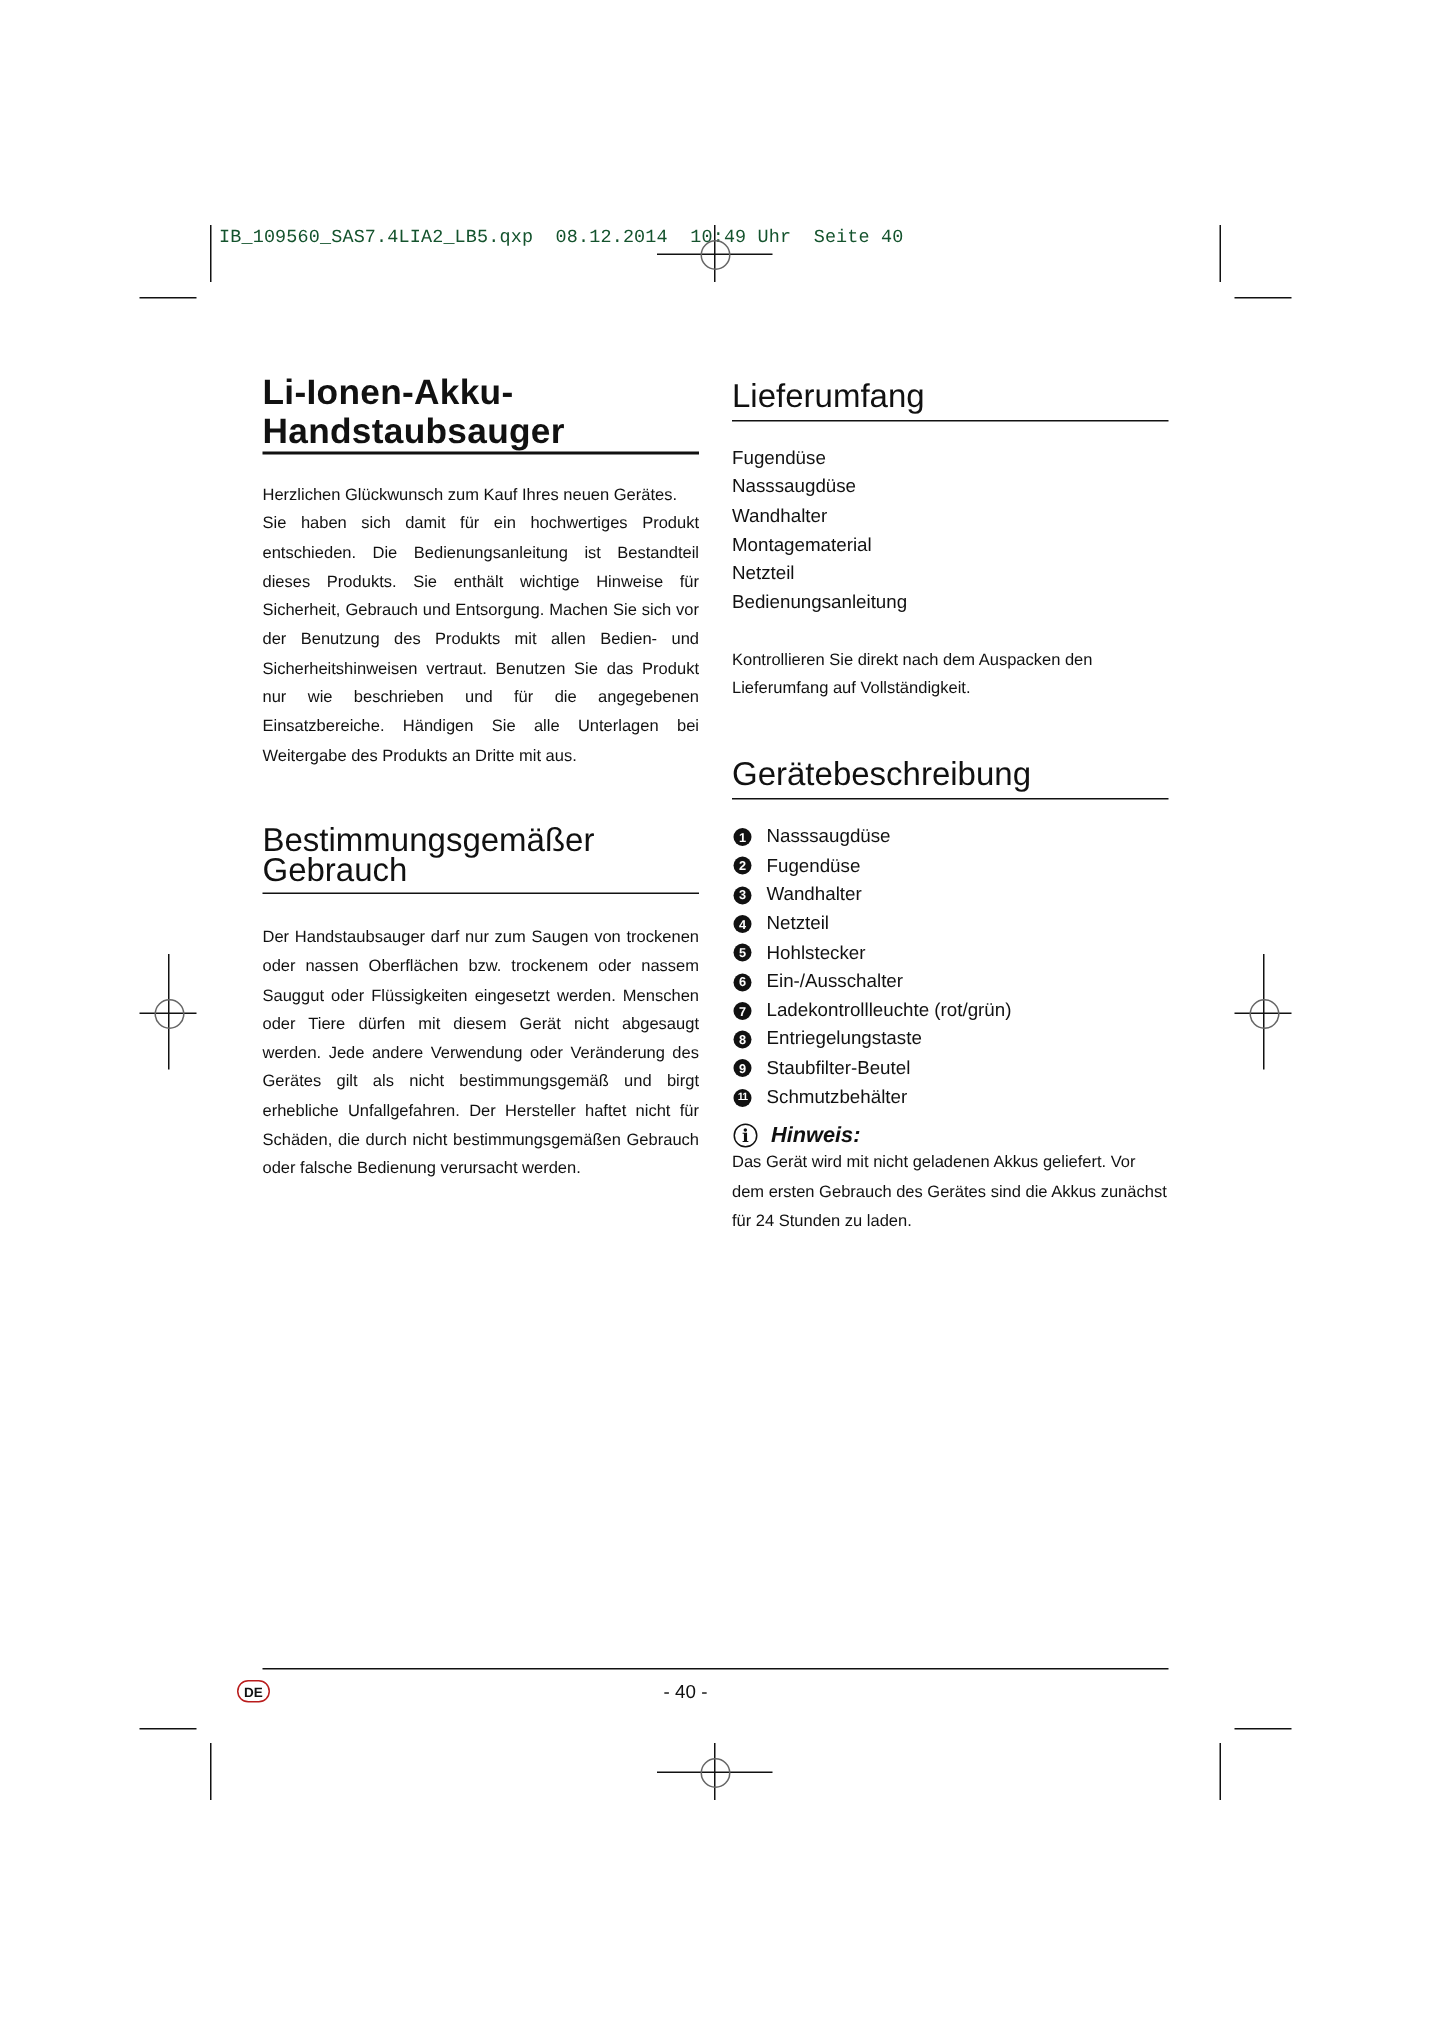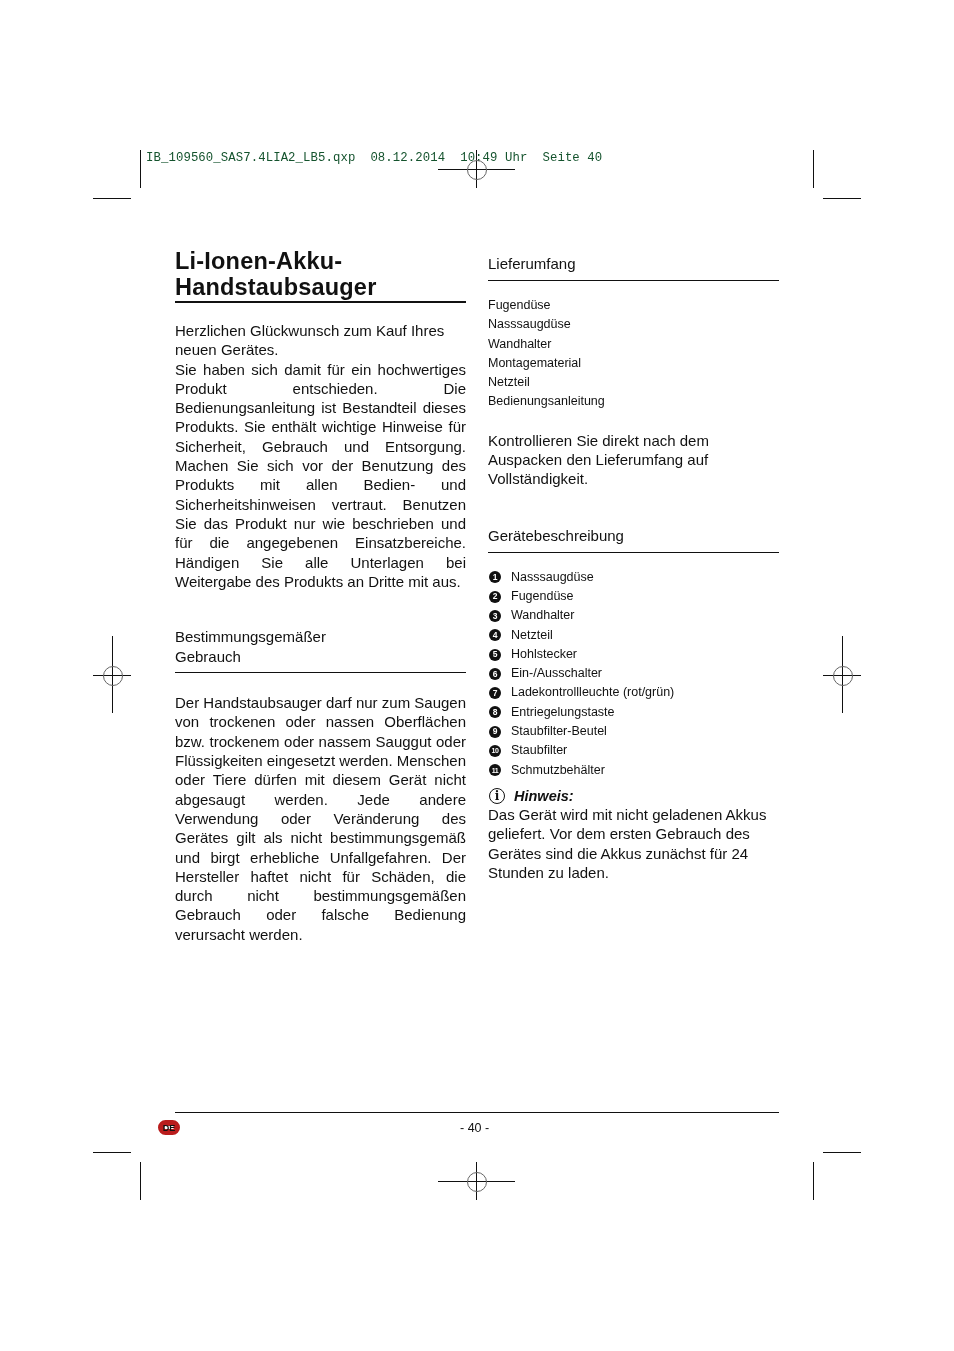--- a/index.html
+++ b/index.html
@@ -10,37 +10,37 @@
           font-size: 12.3px; letter-spacing: 0.1px; white-space: pre; color: #14532d; }
   .hline { position: absolute; height: 1px; background: #111; }
   .vline { position: absolute; width: 1px; background: #111; }
   .reg-circle { position: absolute; width: 18px; height: 18px; border: 1px solid #666; border-radius: 50%; }
 
   .col-left { left: 175px; top: 248px; width: 291px; }
   .col-right { left: 488px; top: 254px; width: 291px; }
 
   .h1 { font-weight: bold; font-size: 23.5px; line-height: 26px; margin: 0; letter-spacing: 0.2px; }
   .h1-rule { height: 2px; background: #111; margin-top: 1px; }
-  .h2 { font-weight: normal; font-size: 15px; line-height: 20px; margin: 0; }
+  .h2 { font-weight: normal; font-size: 22px; line-height: 20px; margin: 0; }
   .h2-rule { height: 1px; background: #111; margin-top: 5px; }
-  .p { font-size: 15px; line-height: 19.3px; margin: 0; }
+  .p { font-size: 11px; line-height: 19.3px; margin: 0; }
   .list-item { font-size: 12.5px; line-height: 19.3px; display: flex; align-items: center; }
   .num { display: inline-flex; width: 12px; height: 12px; border-radius: 50%; background: #111; color: #fff;
          font-size: 8.5px; font-weight: bold; align-items: center; justify-content: center; margin-right: 10px;
          margin-left: 1px; line-height: 1; }
   .hinweis-row { display: flex; align-items: center; margin-top: 8px; }
   .info-icon { width: 16px; height: 16px; border: 1.4px solid #111; border-radius: 50%; display: inline-flex;
                align-items: center; justify-content: center; font-family: "DejaVu Serif", serif; font-size: 12px;
                font-weight: bold; margin-right: 9px; margin-left: 1px; box-sizing: border-box; line-height: 1; }
   .hinweis-label { font-weight: bold; font-style: italic; font-size: 14.5px; }
   .footer-rule { left: 175px; top: 1112px; width: 604px; height: 1px; background: #111; position: absolute; }
-  .de-badge { left: 158px; top: 1120px; width: 22px; height: 15px; border: 6px solid #b91c1c; border-radius: 8px;
+  .de-badge { left: 158px; top: 1120px; width: 22px; height: 15px; border: 1px solid #b91c1c; border-radius: 8px;
               font-size: 9px; font-weight: bold; display: flex; align-items: center; justify-content: center;
               box-sizing: border-box; }
-  .page-num { left: 460px; top: 1121px; width: 74px; font-size: 12.5px; }
+  .page-num { left: 420px; top: 1121px; width: 74px; text-align: center; font-size: 12.5px; }
 </style>
 </head>
 <body>
 
 <div class="abs slug"><span>IB_109560_SAS7.4LIA2_LB5.qxp</span>  <span>08.12.2014</span>  <span>10:49 Uhr</span>  <span>Seite 40</span></div>
 
 <div class="vline" style="left:140px;top:150px;height:38px;"></div>
 <div class="hline" style="left:93px;top:198px;width:38px;"></div>
 <div class="vline" style="left:813px;top:150px;height:38px;"></div>
 <div class="hline" style="left:823px;top:198px;width:38px;"></div>
@@ -143,24 +143,20 @@
         </div>
       <div class="list-item">
           <span class="num">8</span>
           <span>Entriegelungstaste</span>
         </div>
       <div class="list-item">
           <span class="num">9</span>
           <span>Staubfilter-Beutel</span>
         </div>
       <div class="list-item">
-          <span class="num" style="font-size:7px;letter-spacing:-0.5px;">10</span>
-          <span>Staubfilter</span>
-        </div>
-      <div class="list-item">
           <span class="num" style="font-size:7px;letter-spacing:-0.5px;">11</span>
           <span>Schmutzbehälter</span>
         </div>
     </div>
 
     <div class="hinweis-row">
       <span class="info-icon">i</span>
       <span class="hinweis-label">Hinweis:</span>
     </div>
     <p class="p" style="margin-top:1px;">Das Gerät wird mit nicht geladenen Akkus geliefert. Vor dem ersten Gebrauch des Gerätes sind die Akkus zunächst für 24 Stunden zu laden.</p>

